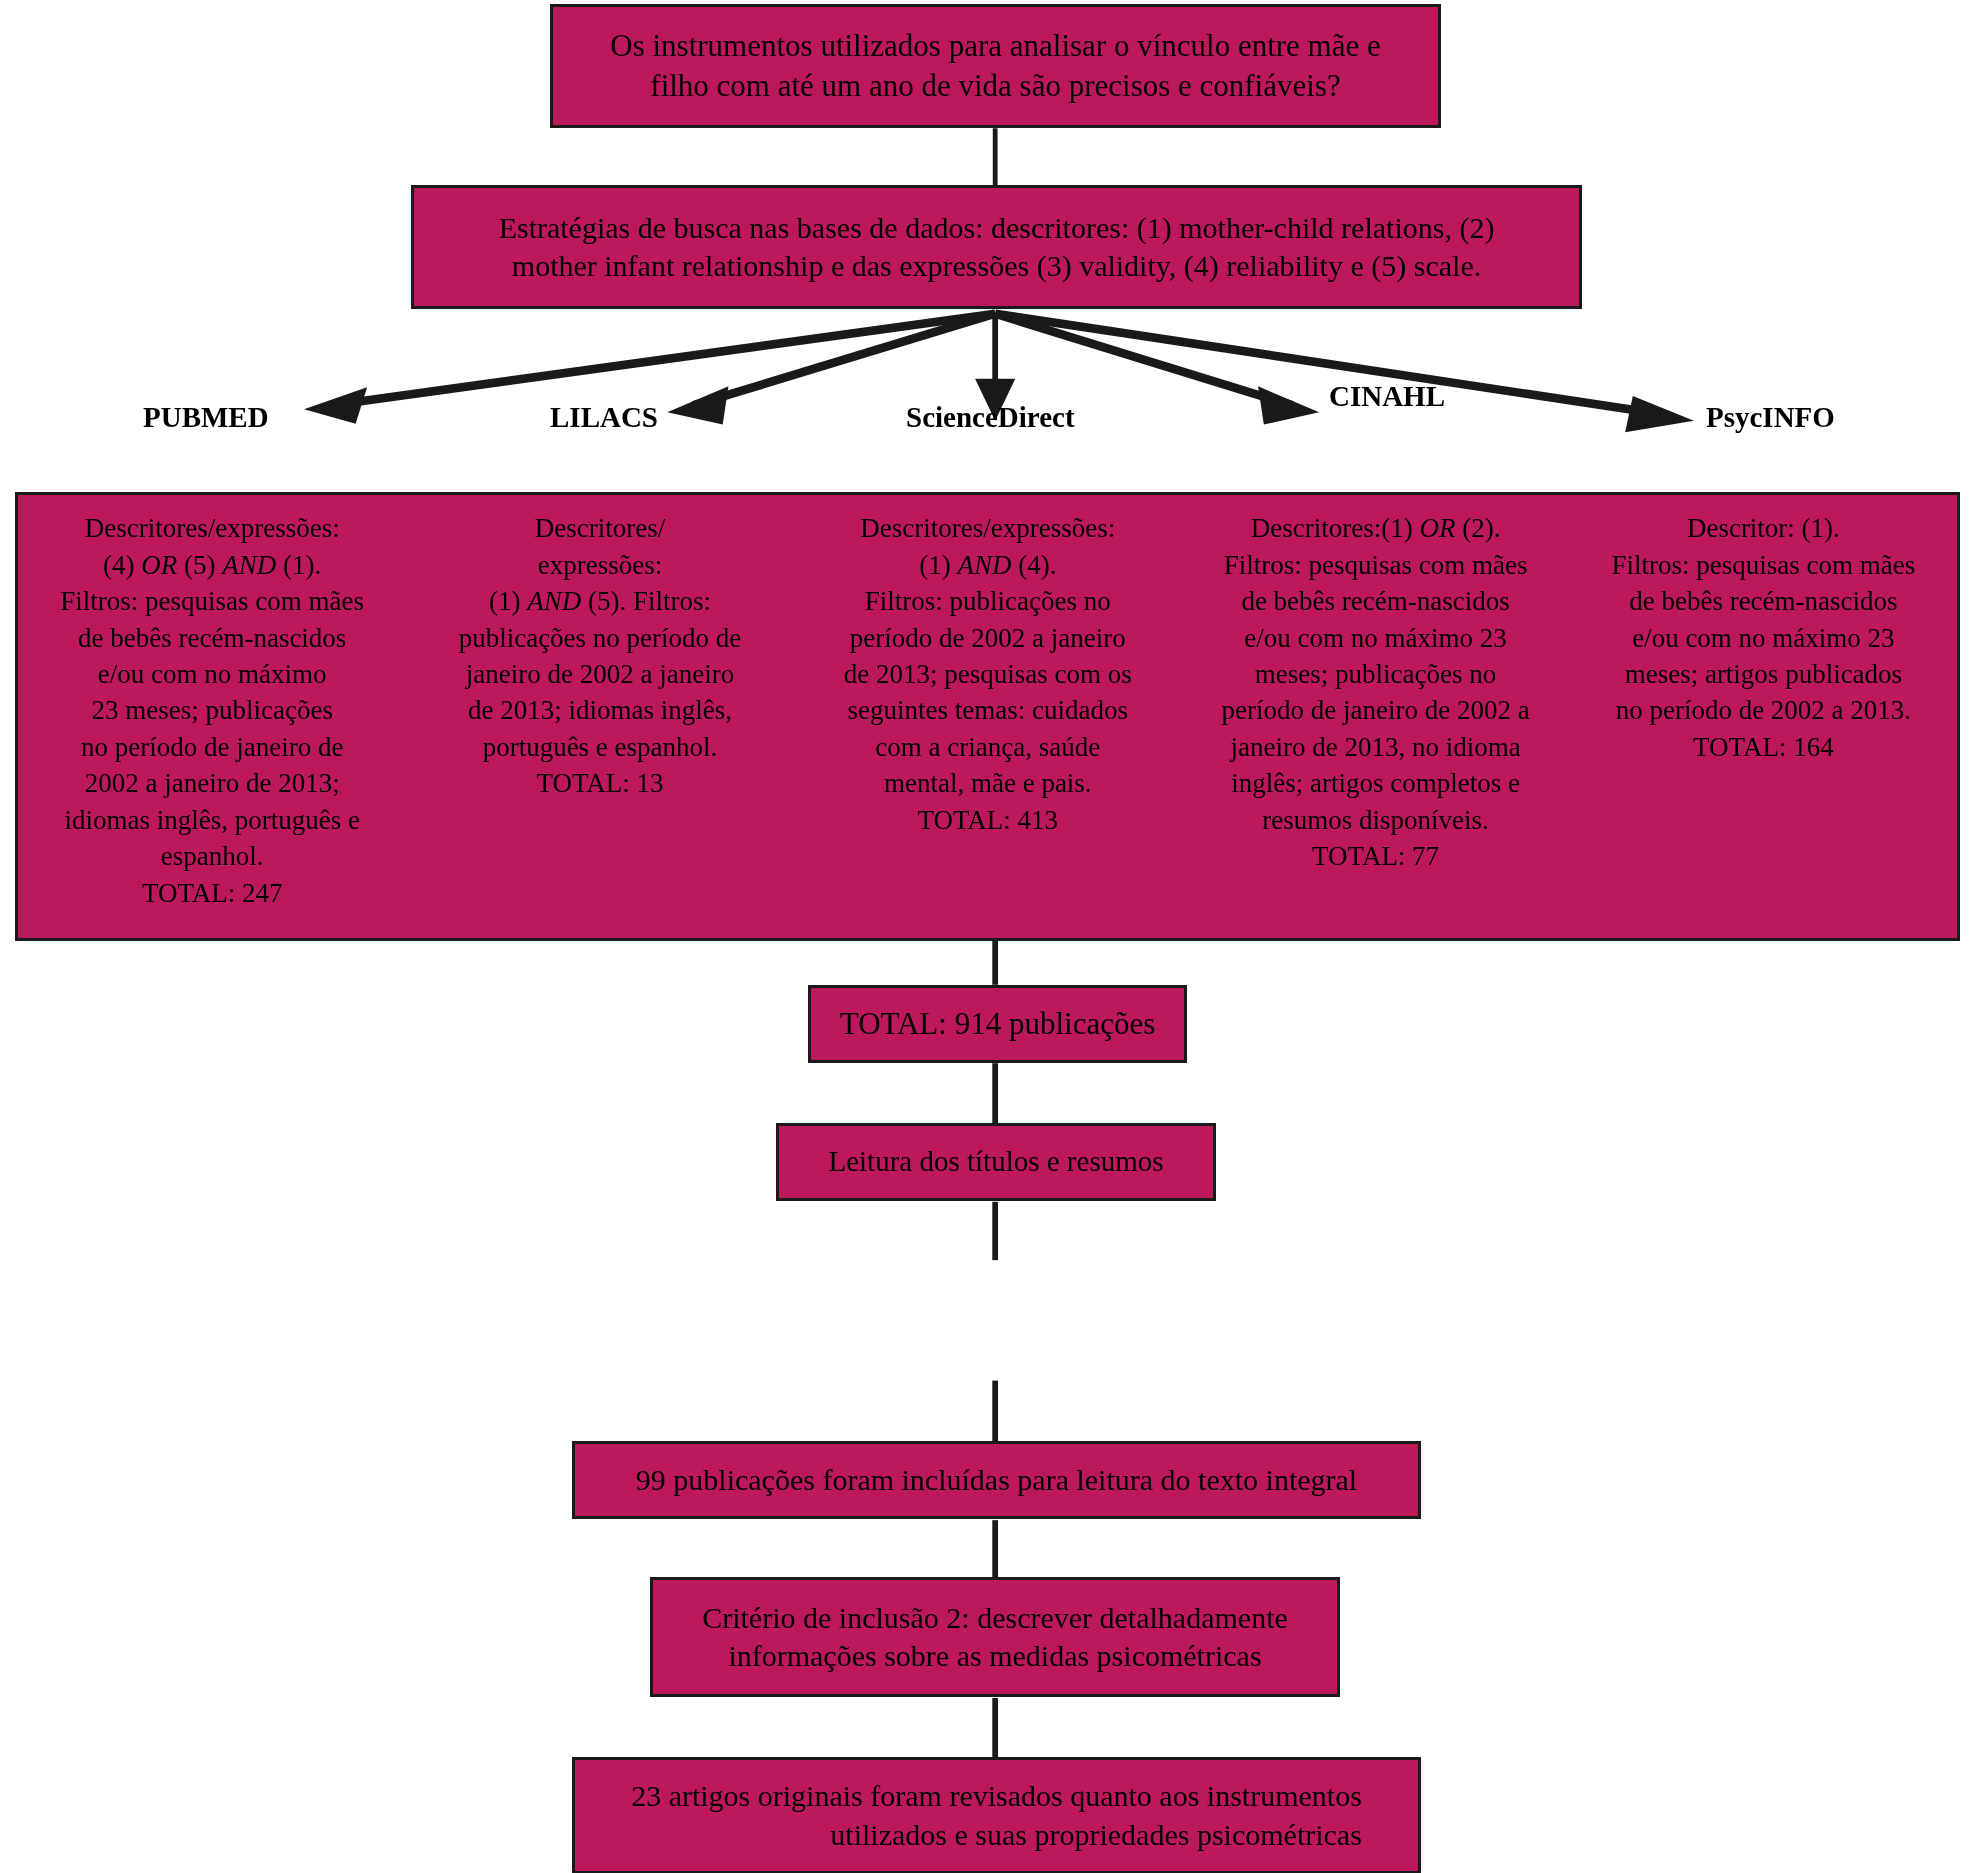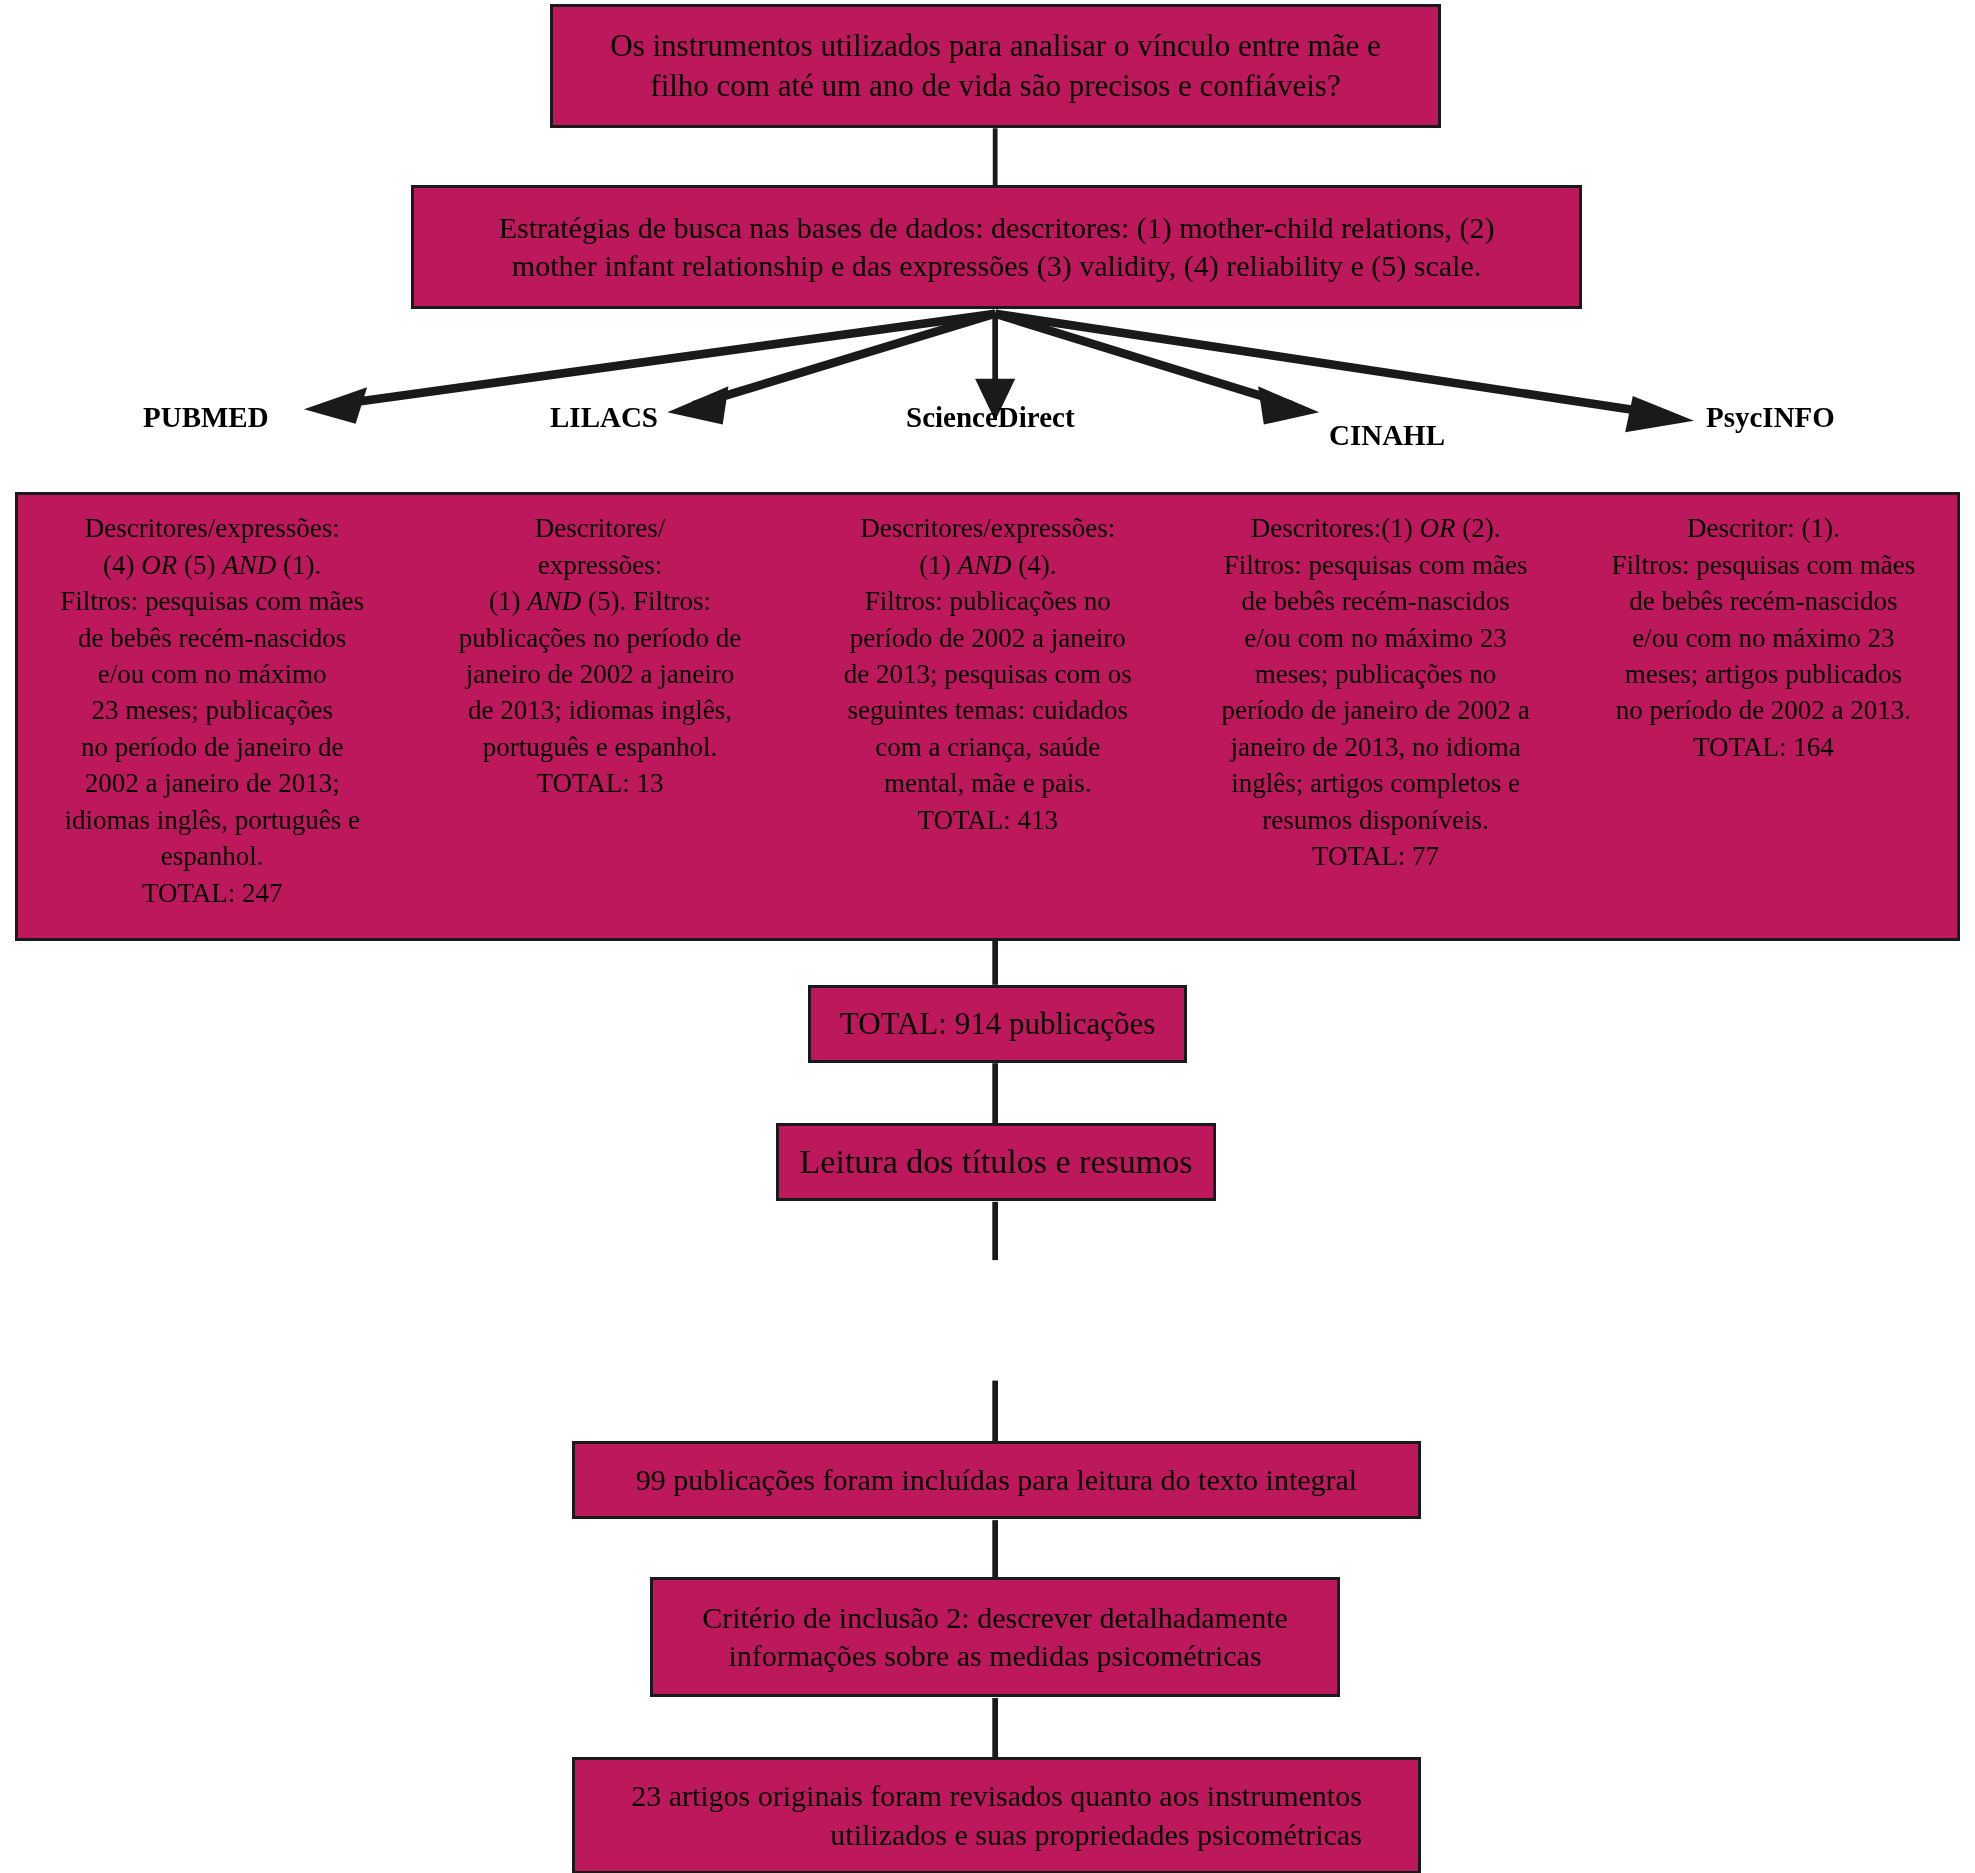--- a/index.html
+++ b/index.html
@@ -51,21 +51,21 @@
     left: 15.3px; top: 464px; width: 1945px; height: 449px;
     display: block;
     margin-top: 28px;
   }
   #box-total914 {
     left: 808px; top: 985px; width: 379px; height: 78px;
     font-size: 31px;
   }
   #box-leitura {
     left: 776px; top: 1123px; width: 440px; height: 78px;
-    font-size: 34px;
+    font-size: 29px;
   }
   #box-criterio1 {
     left: 447px; top: 1260px; width: 1097px; height: 120px;
     font-size: 30px;
   }
   #box-incluidas67 {
     left: 572px; top: 1441px; width: 849px; height: 78px;
     font-size: 30px;
   }
   #box-criterio2 {
@@ -83,21 +83,21 @@
     position: absolute;
     font-weight: bold;
     font-size: 29px;
     white-space: nowrap;
     z-index: 4;
     color: #000000;
   }
   #db-label-0 { left: 143px;  top: 401px; }
   #db-label-1 { left: 550px;  top: 401px; }
   #db-label-2 { left: 906px;  top: 401px; }
-  #db-label-3 { left: 1329px; top: 419px; }
+  #db-label-3 { left: 1329px; top: 380px; }
   #db-label-4 { left: 1706px; top: 401px; }
 
   
   .db-cols {
     position: absolute;
     left: 0; top: 0;
     width: 100%;
     display: flex;
     padding-top: 15.3px;
     box-sizing: border-box;

